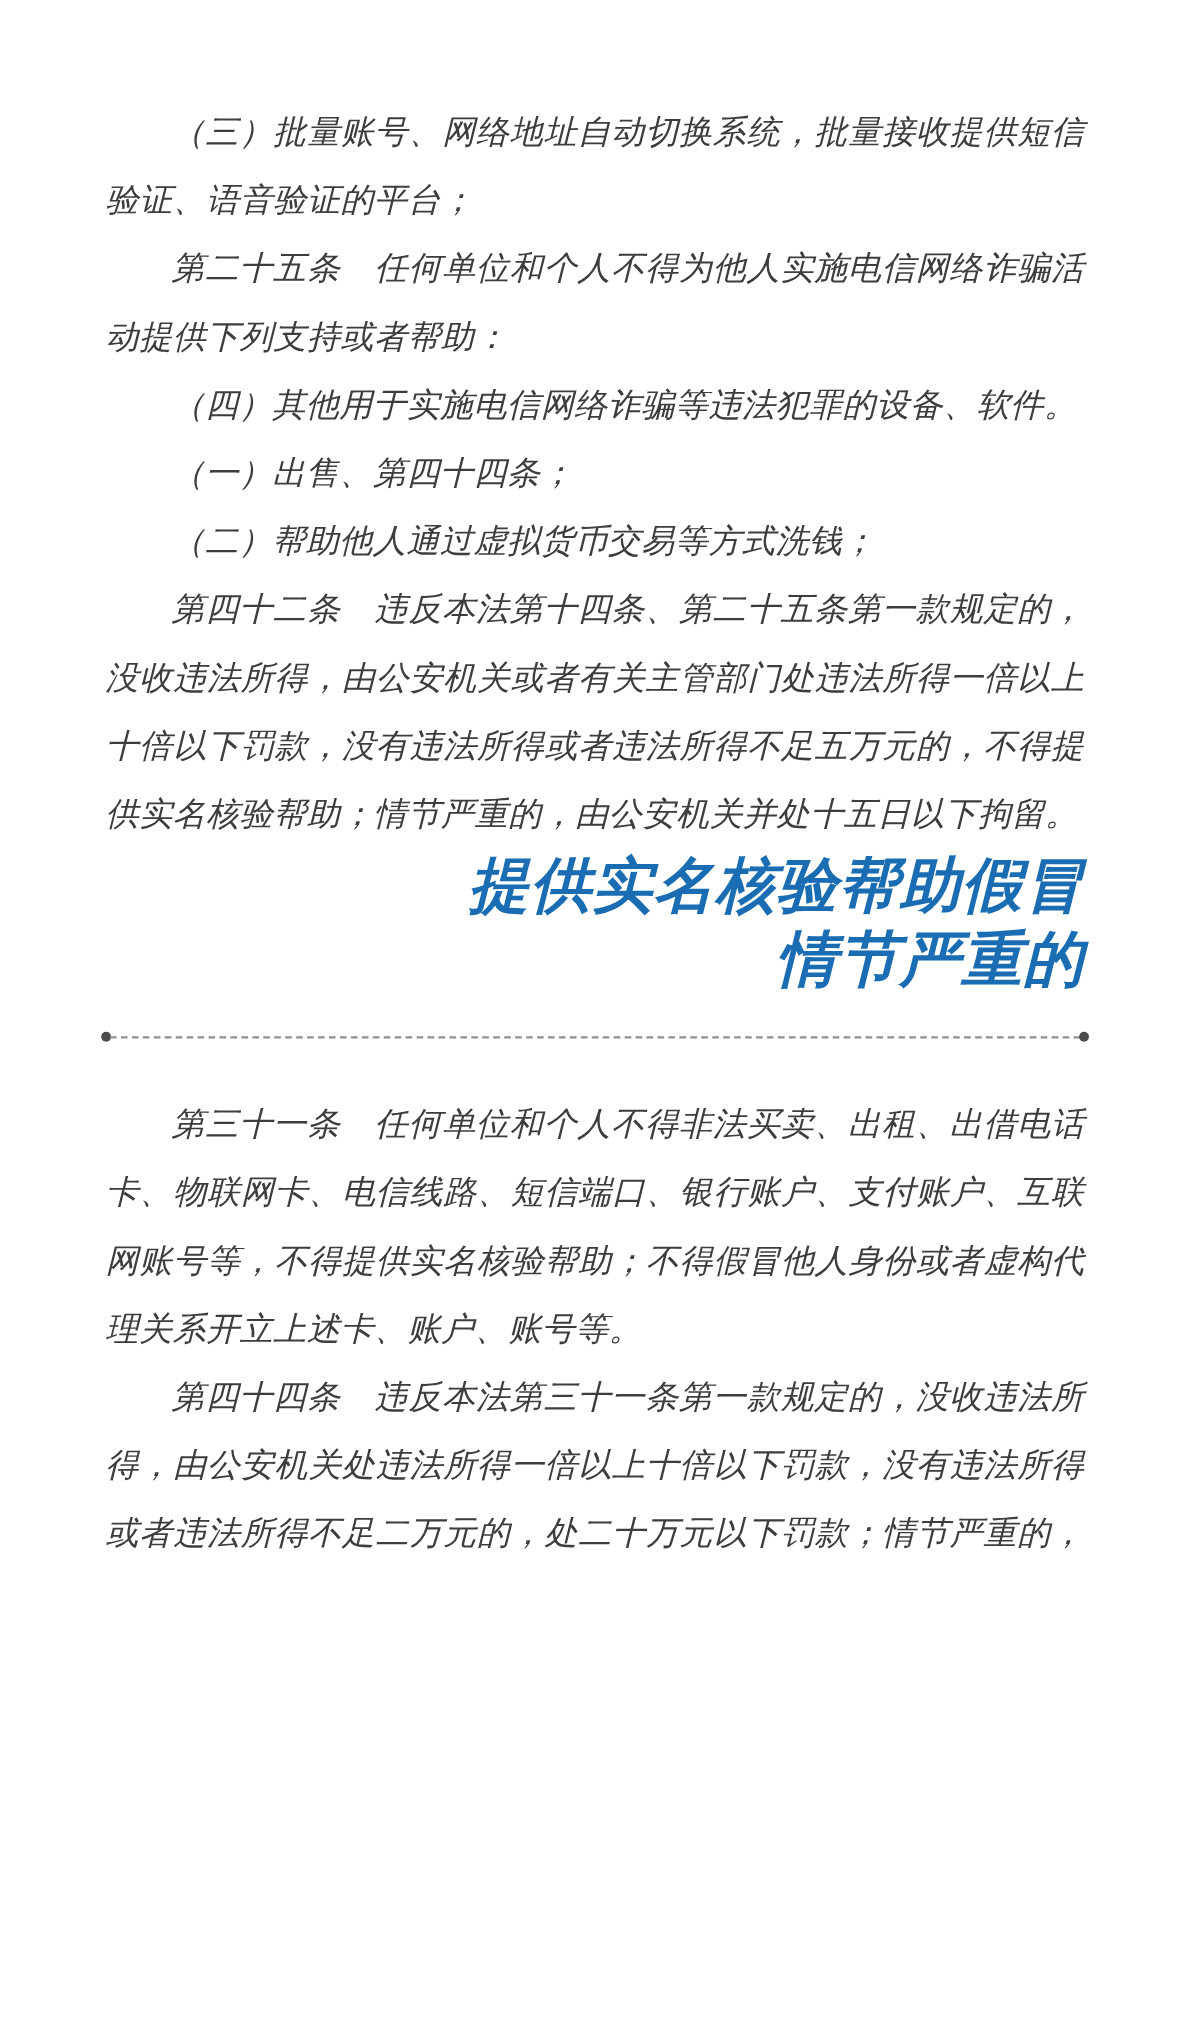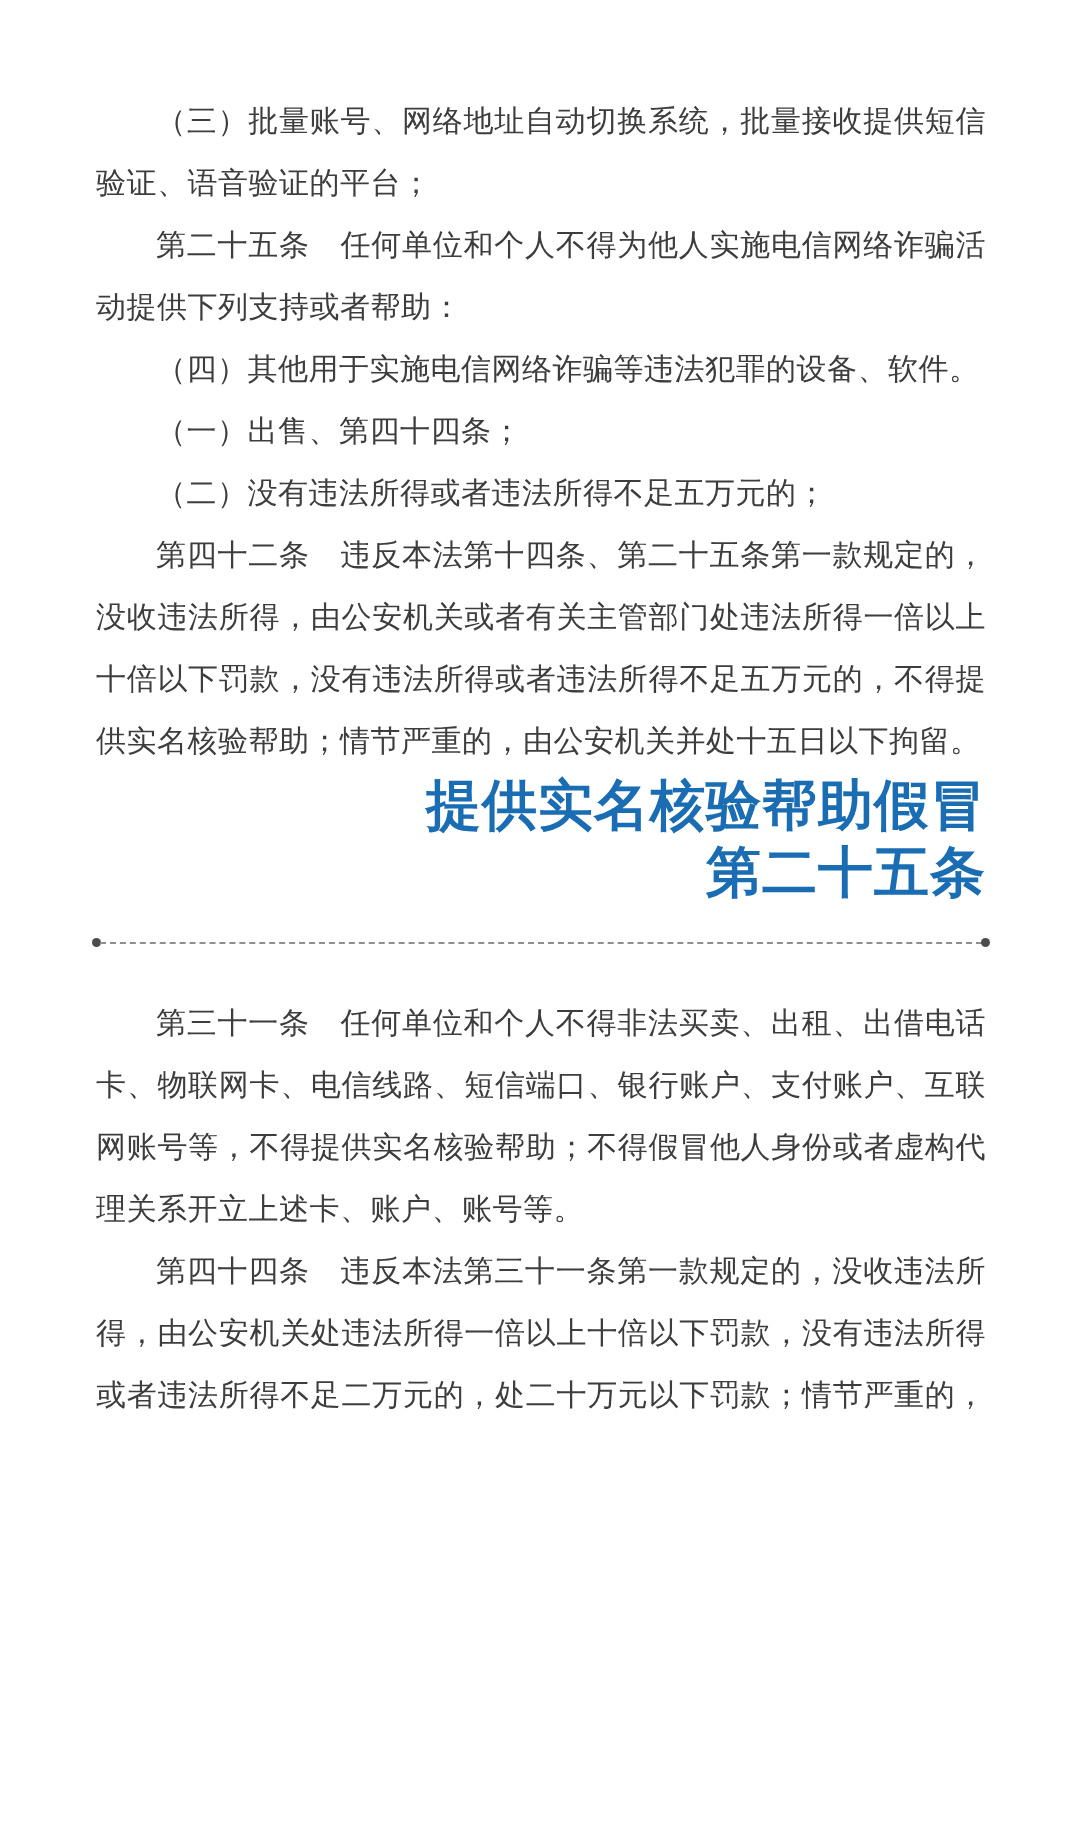--- a/index.html
+++ b/index.html
@@ -7,20 +7,21 @@
     padding: 0;
     background: #ffffff;
   }
   .page {
     position: relative;
     width: 1080px;
     height: 1424px;
     background: #ffffff;
     overflow: hidden;
     font-family: "Liberation Sans", "DejaVu Sans", sans-serif;
+    font-style: italic;
   }
   .content {
     position: absolute;
     left: 96px;
     right: 94px;
     top: 90px;
   }
   p.body-para {
     margin: 0;
     padding: 0;
@@ -79,27 +80,27 @@
 <body>
 
 <div class="page">
   <div class="content">
 
     <div>
       <p class="body-para">（三）批量账号、网络地址自动切换系统，批量接收提供短信验证、语音验证的平台；</p>
       <p class="body-para">第二十五条　任何单位和个人不得为他人实施电信网络诈骗活动提供下列支持或者帮助：</p>
       <p class="body-para">（四）其他用于实施电信网络诈骗等违法犯罪的设备、软件。</p>
       <p class="body-para">（一）出售、第四十四条；</p>
-      <p class="body-para">（二）没有违法所得或者违法所得不足五万元的；</p>
+      <p class="body-para">（二）帮助他人通过虚拟货币交易等方式洗钱；</p>
       <p class="body-para">第四十二条　违反本法第十四条、第二十五条第一款规定的，没收违法所得，由公安机关或者有关主管部门处违法所得一倍以上十倍以下罚款，没有违法所得或者违法所得不足五万元的，不得提供实名核验帮助；情节严重的，由公安机关并处十五日以下拘留。</p>
     </div>
 
     <div class="section-title">
       <div>提供实名核验帮助假冒</div>
-      <div>第二十五条</div>
+      <div>情节严重的</div>
     </div>
 
     <div class="divider">
       <span class="dot left"></span>
       <span class="dash-line"></span>
       <span class="dot right"></span>
     </div>
 
     <div class="block-bottom">
       <p class="body-para">第三十一条　任何单位和个人不得非法买卖、出租、出借电话卡、物联网卡、电信线路、短信端口、银行账户、支付账户、互联网账号等，不得提供实名核验帮助；不得假冒他人身份或者虚构代理关系开立上述卡、账户、账号等。</p>

